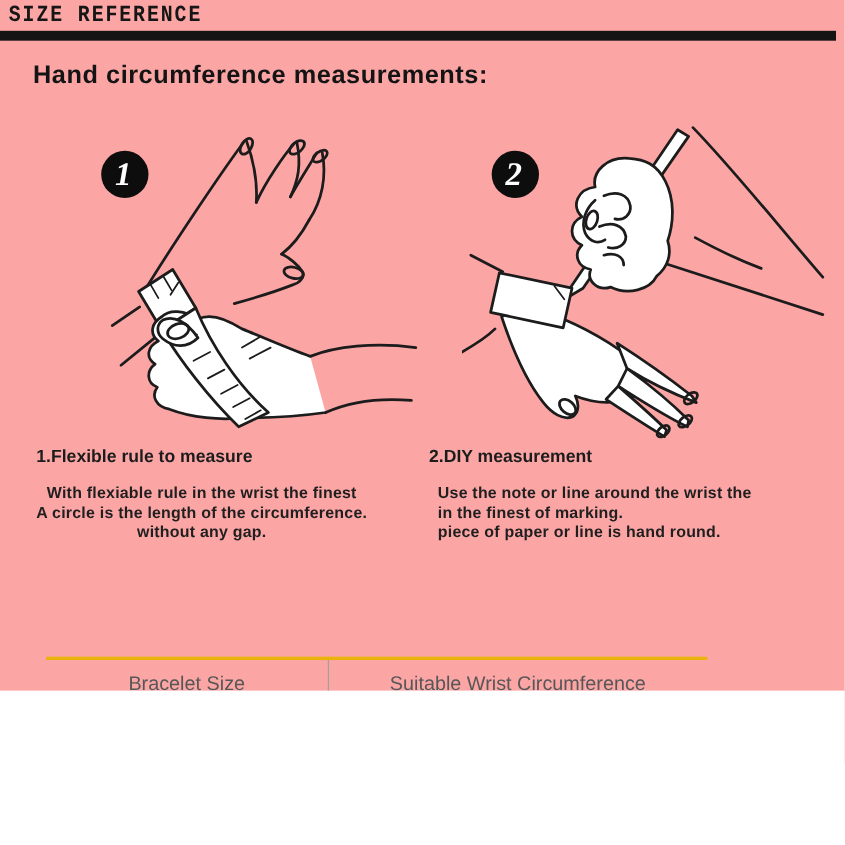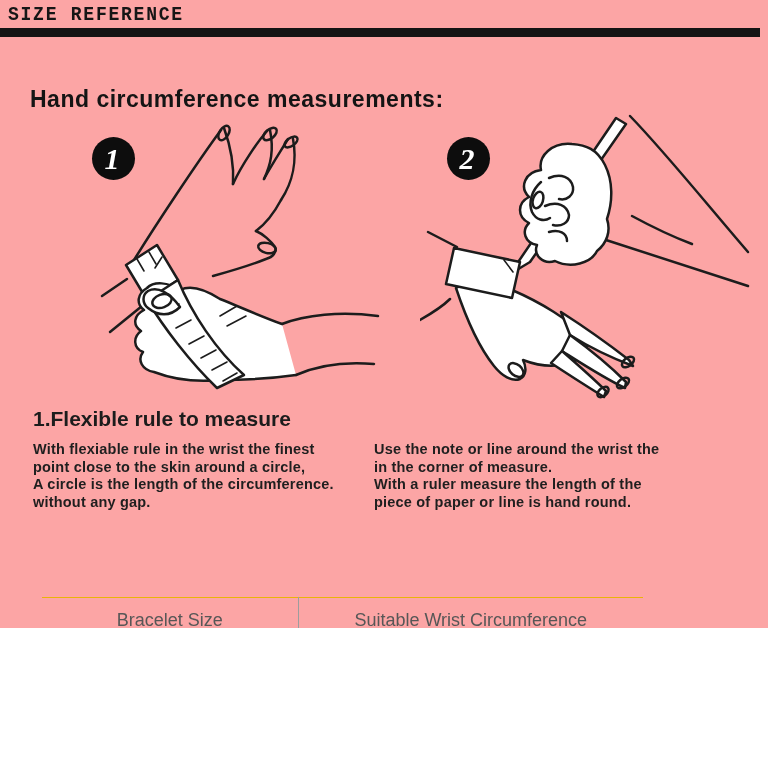--- a/index.html
+++ b/index.html
@@ -19,67 +19,67 @@
     color:#161616; transform:scaleX(0.86); transform-origin:left top;
     white-space:nowrap;
   }
   .title-bar {
     position:absolute; left:0; top:28px; width:760px; height:9px;
     background:#141414;
   }
   .main-heading {
     position:absolute; left:30px; top:54px;
     font-size:23px; font-weight:700; color:#141414;
-    letter-spacing:0.5px; white-space:nowrap;margin-top:32px;
+    letter-spacing:0.5px; white-space:nowrap;
   }
 
   
   .figure { position:absolute; }
   .figure svg { display:block; }
   .step-badge {
     position:absolute; width:43px; height:43px; border-radius:50%;
     background:#0d0d0d; color:#ffffff;
     font-family:"Liberation Serif","DejaVu Serif",serif;
     font-style:italic; font-weight:700; font-size:30px;
     display:flex; align-items:center; justify-content:center;
     padding-right:3px;
   }
   #badge-1 { left:92px; top:137px; }
   #badge-2 { left:447px; top:137px; }
 
   
   .step-title {
     position:absolute; top:407px;
-    font-size:21px; font-weight:700; color:#1c1c1c;
+    font-size:16px; font-weight:700; color:#1c1c1c;
     white-space:nowrap;
   }
   #step-title-1 { left:33px; }
   #step-title-2 { left:390px; }
   .step-body {
     position:absolute; top:441px;
     font-size:14.5px; font-weight:700; color:#1f1f1f;
     line-height:17.5px; letter-spacing:0.2px;
   }
-  #step-body-1 { left:33px; }
-  #step-body-2 { left:374px; }
+  #step-body-1 { left:33px;text-align:center; }
+  #step-body-2 { left:398px; }
   .step-body .line { white-space:nowrap; }
 
   
   .size-table-wrap { position:absolute; left:42px; top:597px; }
   table.size-table {
     border-collapse:collapse; table-layout:fixed; width:601px;
     font-family:"Liberation Sans", sans-serif;
   }
   table.size-table th, table.size-table td {
     border-bottom:1px solid #9d9d9d;
     font-weight:400; text-align:center; vertical-align:middle;
     color:#555555;
   }
   table.size-table tr { border-bottom:1px solid #9d9d9d; }
-  table.size-table thead tr { border-top:1px solid #eab308; }
+  table.size-table thead tr { border-top:3px solid #eab308; }
   table.size-table th:first-child,
   table.size-table td:first-child { border-right:1px solid #9d9d9d; width:256px; }
   table.size-table th { height:45px; font-size:18px; color:#575757; }
   table.size-table td { height:36px; font-size:19px; color:#4f4f4f; }
 
   
   .ink  { stroke:#1c1c1c; stroke-width:2.5; fill:none; stroke-linecap:round; stroke-linejoin:round; }
   .inkf { stroke:#1c1c1c; stroke-width:2.5; fill:#ffffff; stroke-linecap:round; stroke-linejoin:round; }
   .tick { stroke:#1c1c1c; stroke-width:1.6; fill:none; stroke-linecap:round; }
 </style>
@@ -210,29 +210,28 @@
   <div class="step-badge" id="badge-1">
     <span>1</span>
   </div>
   <div class="step-badge" id="badge-2">
     <span>2</span>
   </div>
 
   <div class="step-title" id="step-title-1">1.Flexible rule to measure</div>
   <div class="step-body" id="step-body-1">
     <div class="line">With flexiable rule in the wrist the finest</div>
-    <div class="line">point close to the skin around a circle,</div>
     <div class="line">A circle is the length of the circumference.</div>
     <div class="line">without any gap.</div>
   </div>
 
+  <div class="step-title" id="step-title-2">2.DIY measurement</div>
   <div class="step-body" id="step-body-2">
     <div class="line">Use the note or line around the wrist the</div>
-    <div class="line">in the corner of measure.</div>
-    <div class="line">With a ruler measure the length of the</div>
+    <div class="line">in the finest of marking.</div>
     <div class="line">piece of paper or line is hand round.</div>
   </div>
 
   <div class="size-table-wrap">
     <table class="size-table">
       <thead>
         <tr>
           <th>Bracelet Size</th>
           <th>Suitable Wrist Circumference</th>
         </tr>

